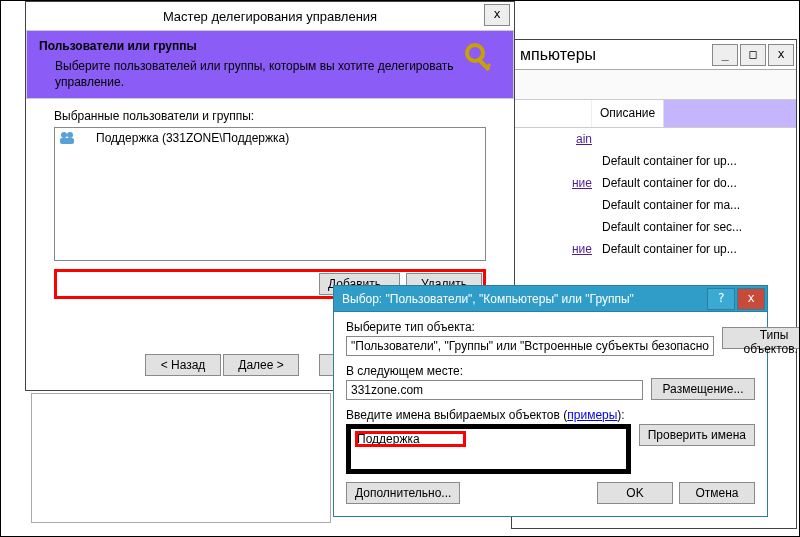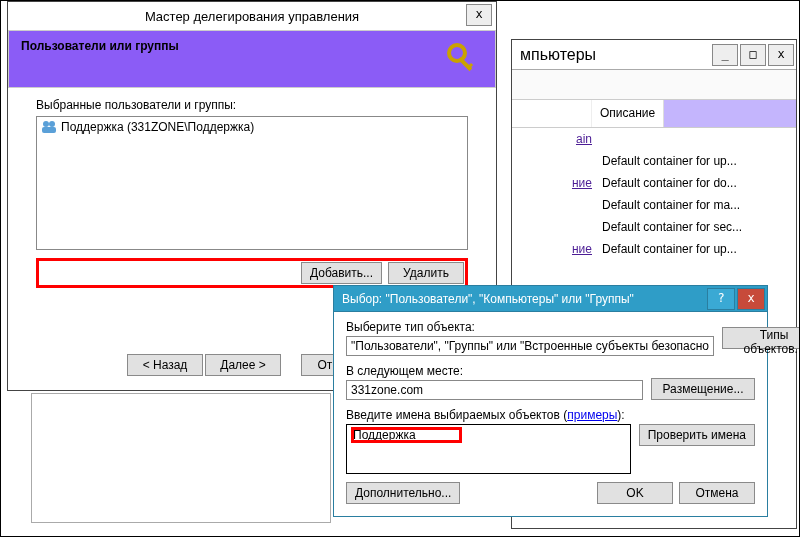--- a/index.html
+++ b/index.html
@@ -65,21 +65,21 @@
   }
   .colhdr.gap { width: 80px; flex: none; border-right: 1px solid #eee; }
   .bgwin-rows { font-size: 12px; }
   .bgrow { display: flex; height: 22px; align-items: center; }
   .bgrow .c1 { width: 80px; flex: none; padding-left: 4px; overflow: hidden; text-align: right; color: #4c1d95; text-decoration: underline; }
   .bgrow .c2 { padding-left: 10px; overflow: hidden; white-space: nowrap; }
 
   
   .wizard {
     position: absolute;
-    left: 6px; top: 0px;
+    left: 24px; top: 0px;
     width: 490px; height: 390px;
     border: 1px solid #444;
     background: #fff;
   }
   .wizard-titlebar {
     height: 28px;
     display: flex;
     align-items: center;
     justify-content: center;
     position: relative;
@@ -117,21 +117,21 @@
   .listbox {
     border: 1px solid #888;
     height: 134px;
     background: #fff;
     overflow: hidden;
   }
   .listitem {
     display: flex;
     align-items: center;
     padding: 2px 4px;
-    gap: 4px;
+    gap: 21px;
   }
   .grp-icon {
     width: 16px; height: 16px;
     display: inline-flex;
     align-items: center; justify-content: center;
   }
   .btnrow { display: flex; justify-content: flex-end; gap: 6px; margin-top: 8px; }
   .btn {
     min-width: 76px;
     height: 22px;
@@ -190,21 +190,21 @@
     border: 1px solid #888;
     background: #fff;
     height: 20px;
     padding: 2px 4px;
     font-family: inherit;
     width: 100%;
     overflow: hidden;
     white-space: nowrap;
   }
   .names-box {
-    border: 1px solid #000000;
+    border: 5px solid #000000;
     background: #fff;
     height: 50px;
     padding: 2px 4px;
     width: 100%;
     font-family: inherit;
   }
   .names-box .val { text-decoration: underline; display: inline-block; }
   .linklike { color: #0000ee; text-decoration: underline; cursor: pointer; }
   .sel-footer {
     display: flex;
@@ -275,20 +275,21 @@
 </div>
 
 <div class="wizard">
   <div class="wizard-titlebar">
     <div class="wizard-title">Мастер делегирования управления</div>
     <div class="wizard-close">x</div>
   </div>
   <div class="wizard-head">
     <div class="wizard-head-txt">
       <div class="wizard-head-h">Пользователи или группы</div>
+      <div class="wizard-head-sub">Выберите пользователей или группы, которым вы хотите делегировать управление.</div>
     </div>
     <div class="key-icon">
       <svg viewBox="0 0 40 40">
         <circle cx="14" cy="14" r="8" fill="none" stroke="#caa200" stroke-width="4"></circle>
         <rect x="18" y="18" width="16" height="4" fill="#caa200" transform="rotate(45 18 18)"></rect>
         <rect x="28" y="24" width="3" height="6" fill="#caa200" transform="rotate(45 28 24)"></rect>
       </svg>
     </div>
   </div>
   <div class="wizard-body">

